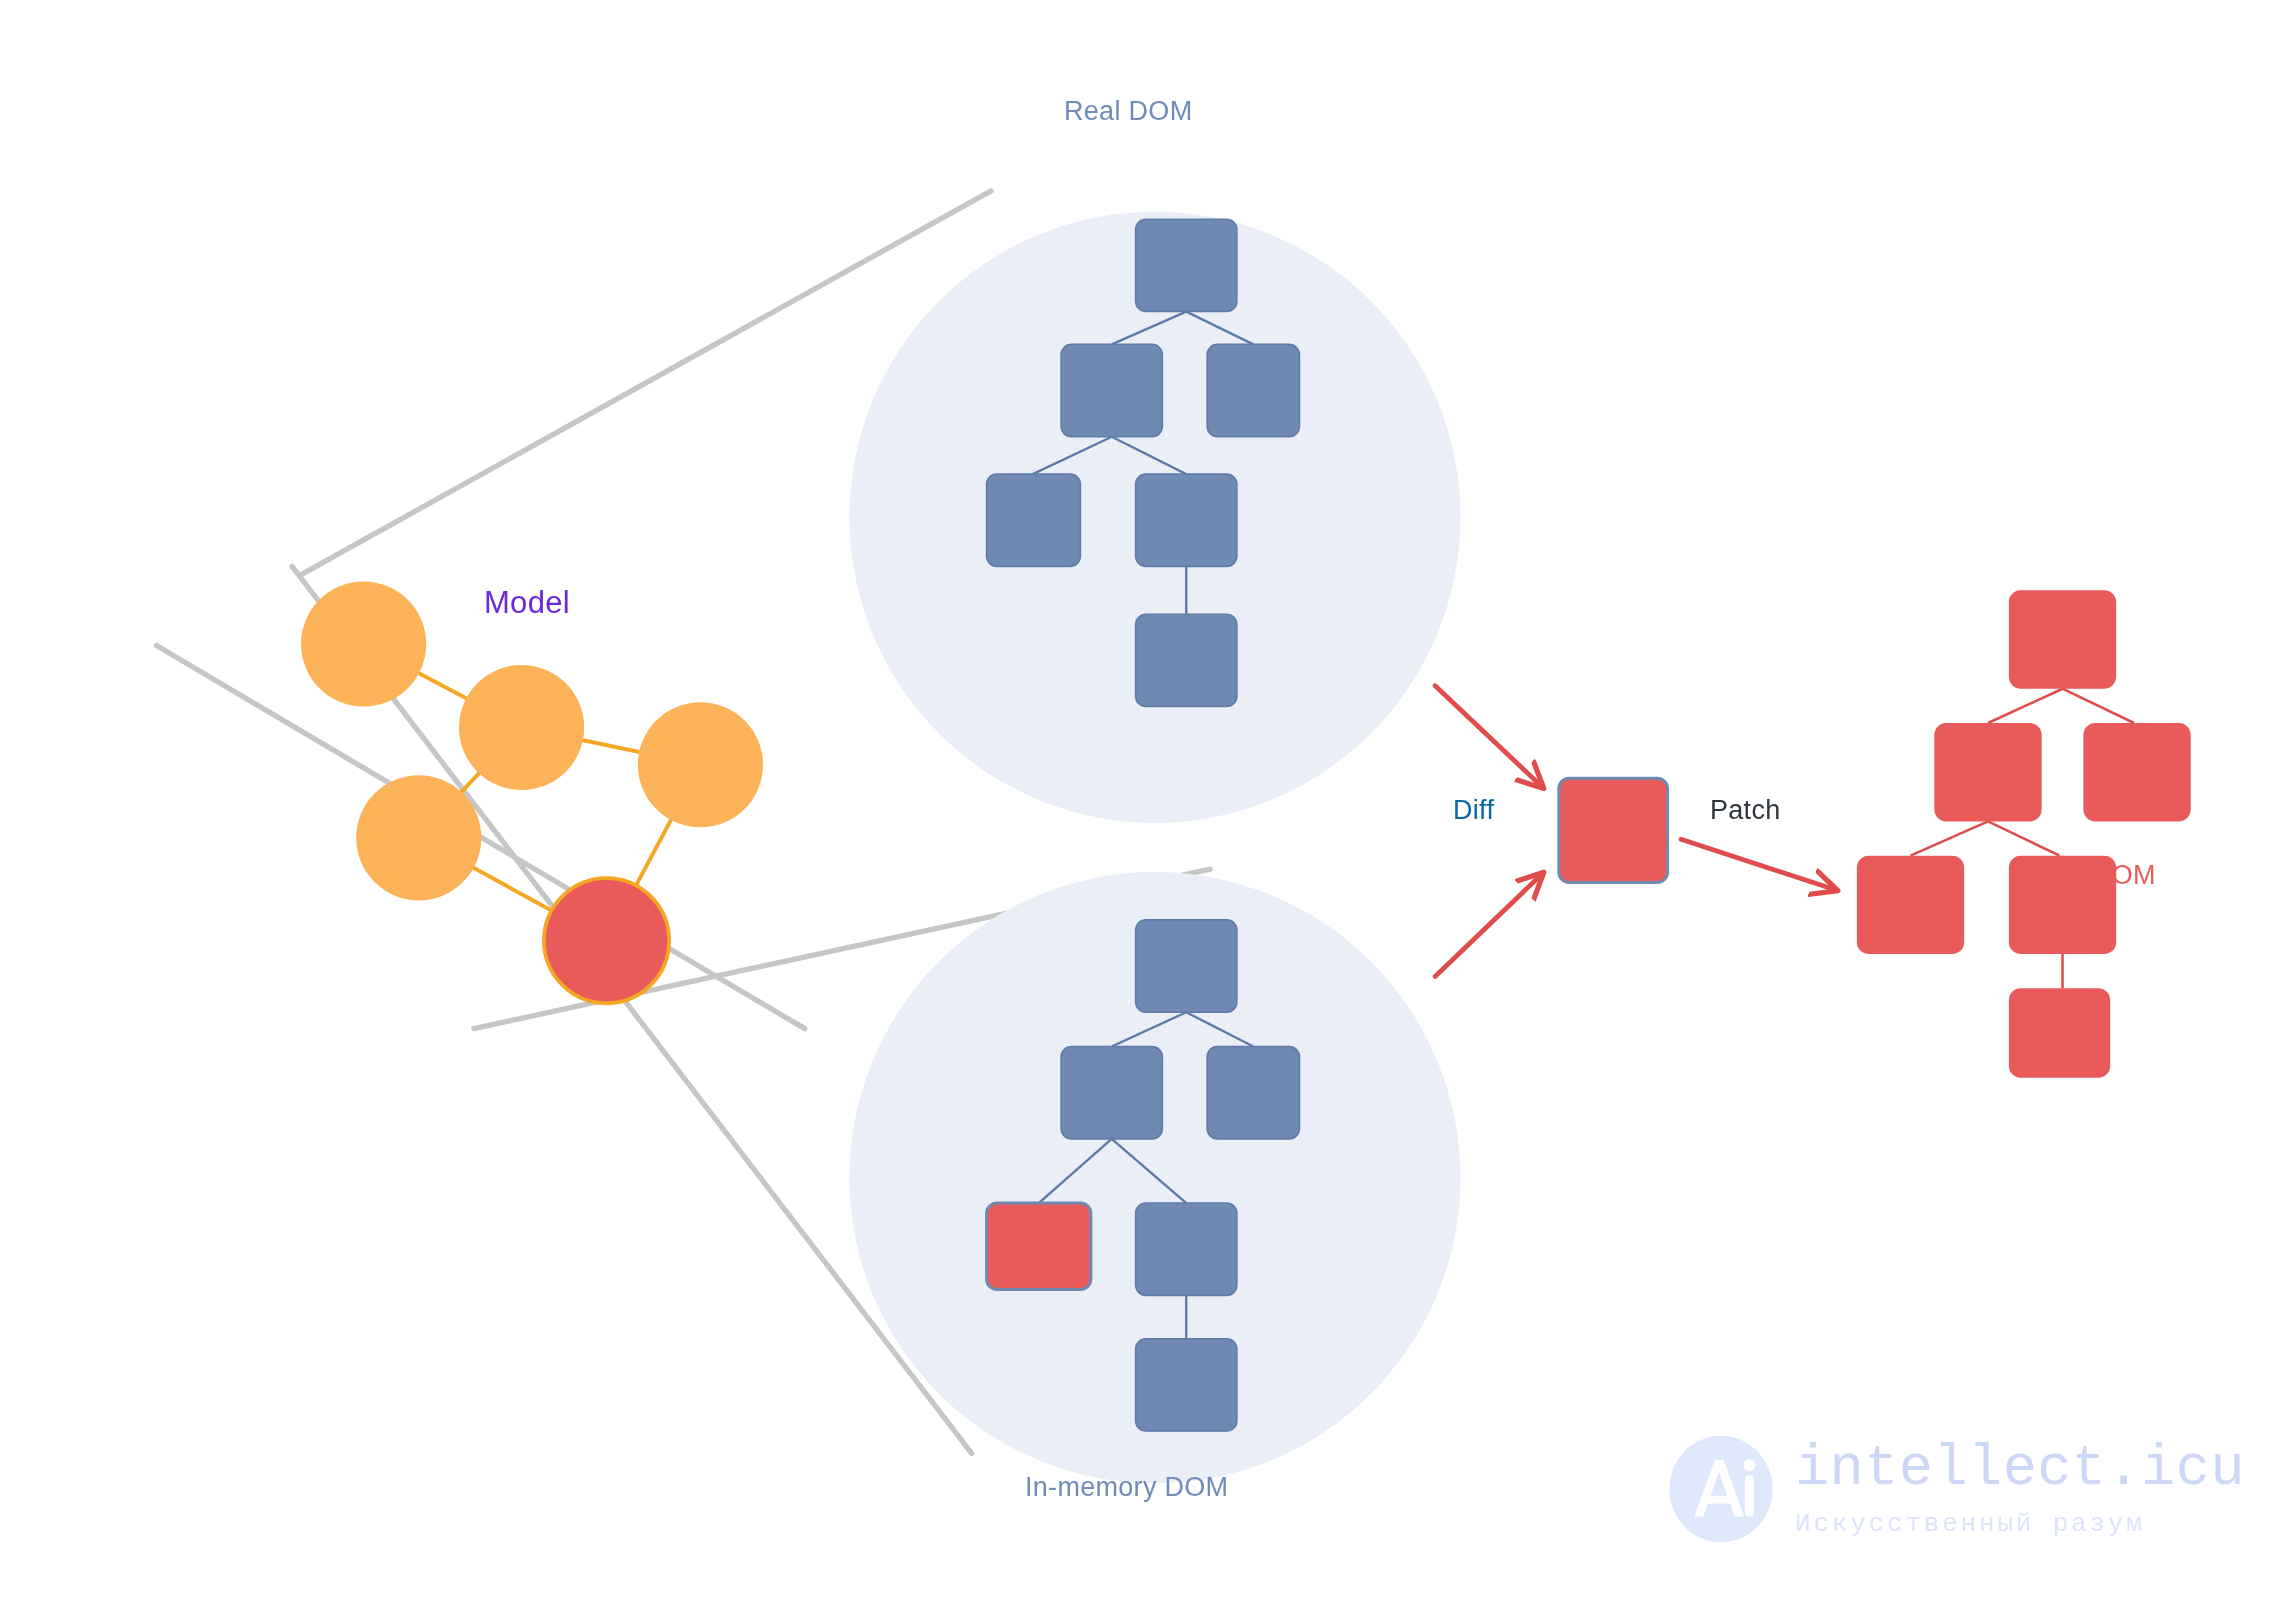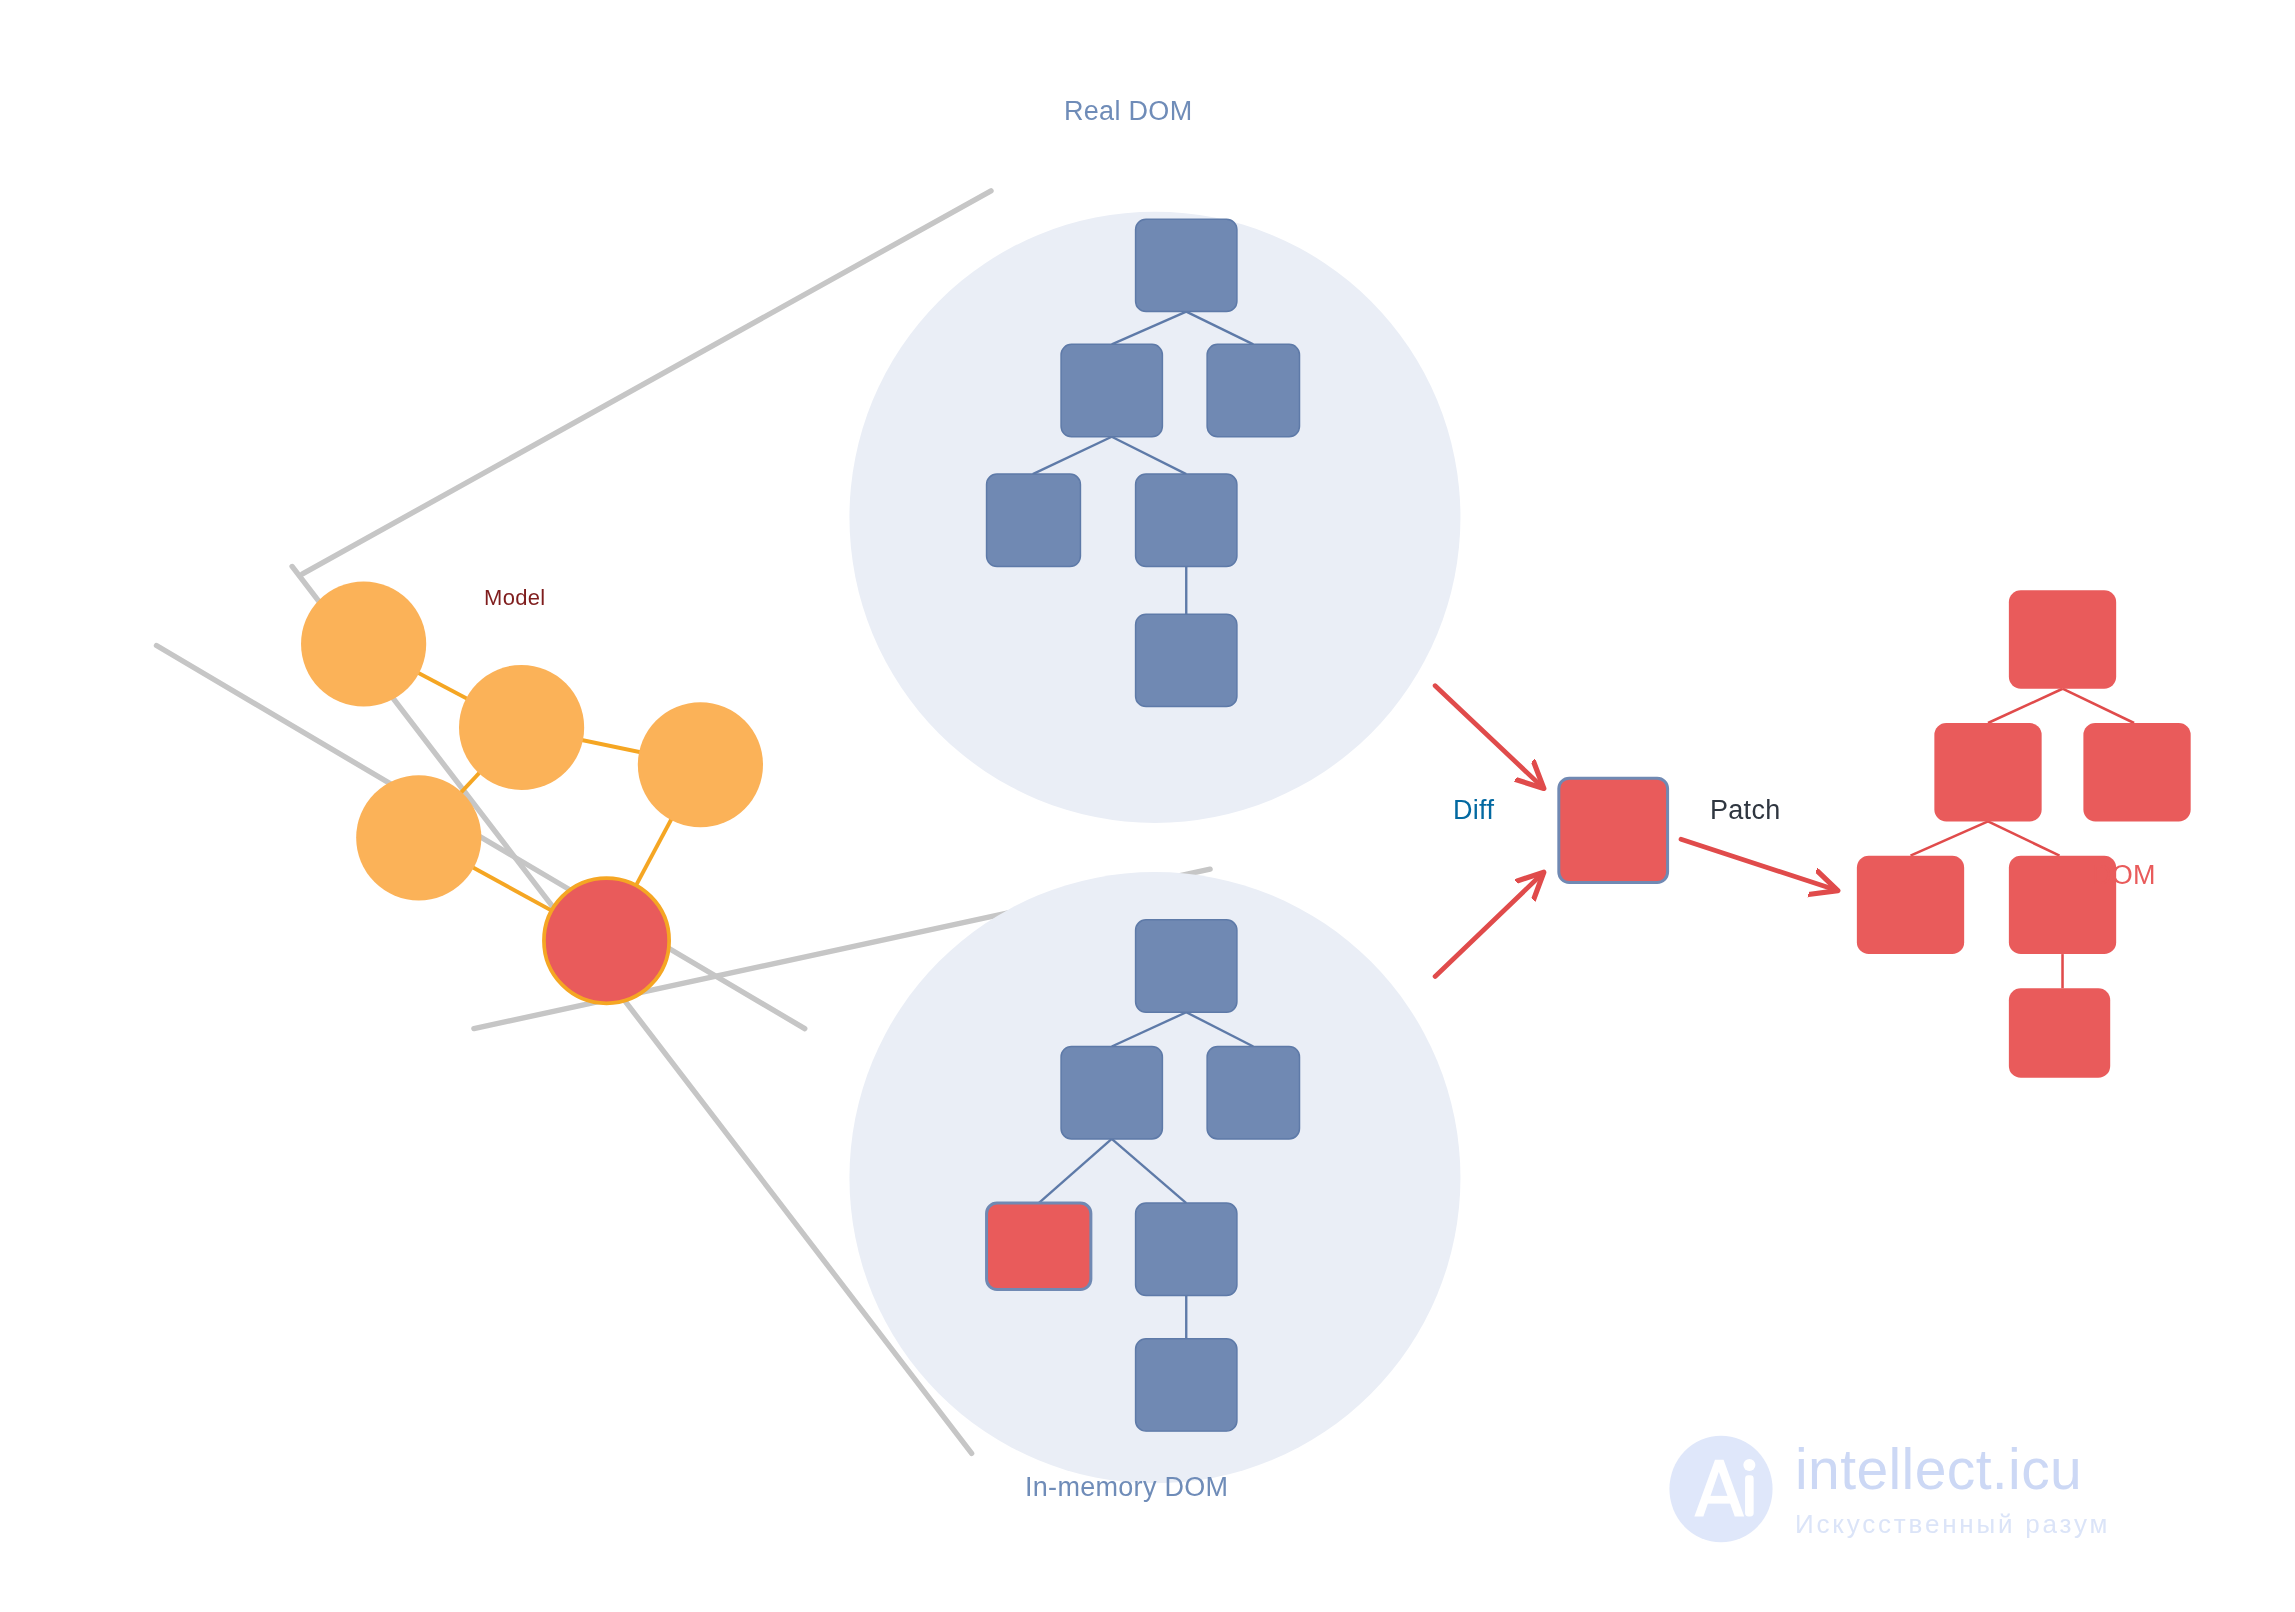--- a/index.html
+++ b/index.html
@@ -38,22 +38,22 @@
   .lbl-inmemdom {
     left: 1025px;
     top: 1472px;
     font-size: 27px;
     color: #6f8cb8;
     letter-spacing: 0.3px;
   }
   .lbl-model {
     left: 484px;
     top: 585px;
-    font-size: 22px;
-    color: #7f1d1d;
+    font-size: 31px;
+    color: #6d28d9;
     letter-spacing: 0.3px;
   }
   .lbl-diff {
     left: 1453px;
     top: 795px;
     font-size: 27px;
     color: #0369a1;
     letter-spacing: 0.3px;
   }
   .lbl-patch {
@@ -82,20 +82,21 @@
   #wm-logo {
     width: 110px;
     height: 110px;
     flex: 0 0 auto;
   }
   #wm-text {
     display: flex;
     flex-direction: column;
     justify-content: center;
     line-height: 1;
+    font-family: Liberation Mono, monospace;
   }
   #wm-title {
     font-size: 57px;
     color: #ccd8f5;
     letter-spacing: 0.4px;
   }
   #wm-sub {
     font-size: 26px;
     color: #dbe4f8;
     letter-spacing: 2.8px;

